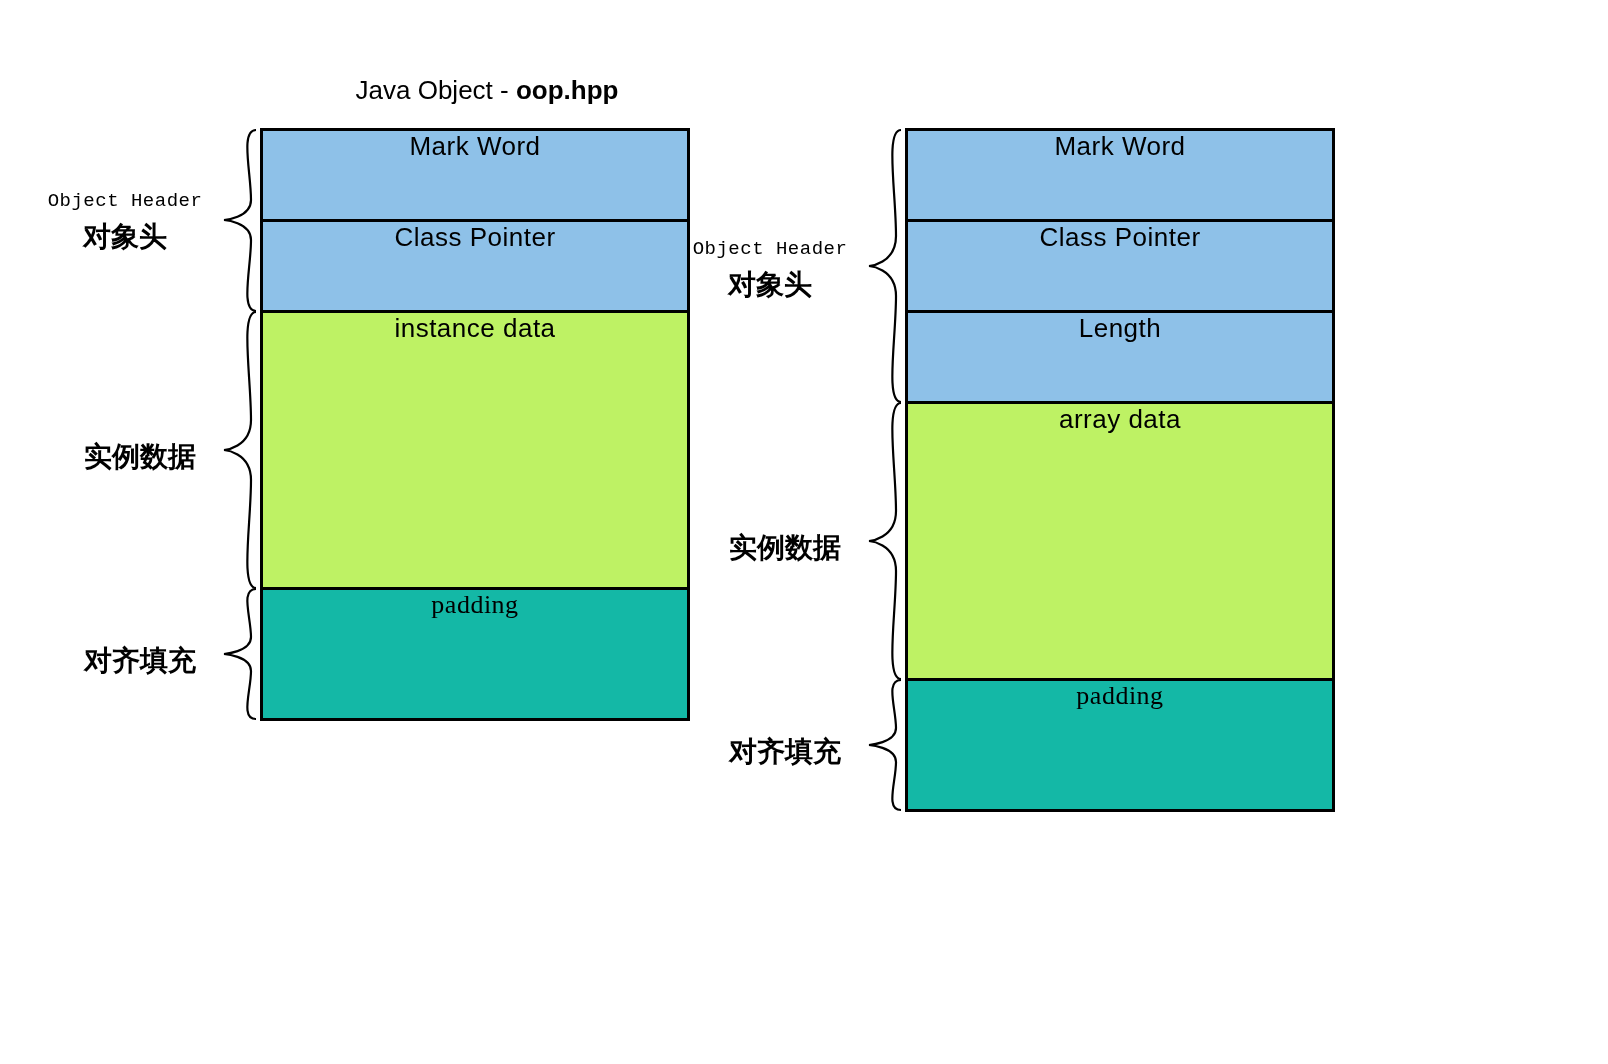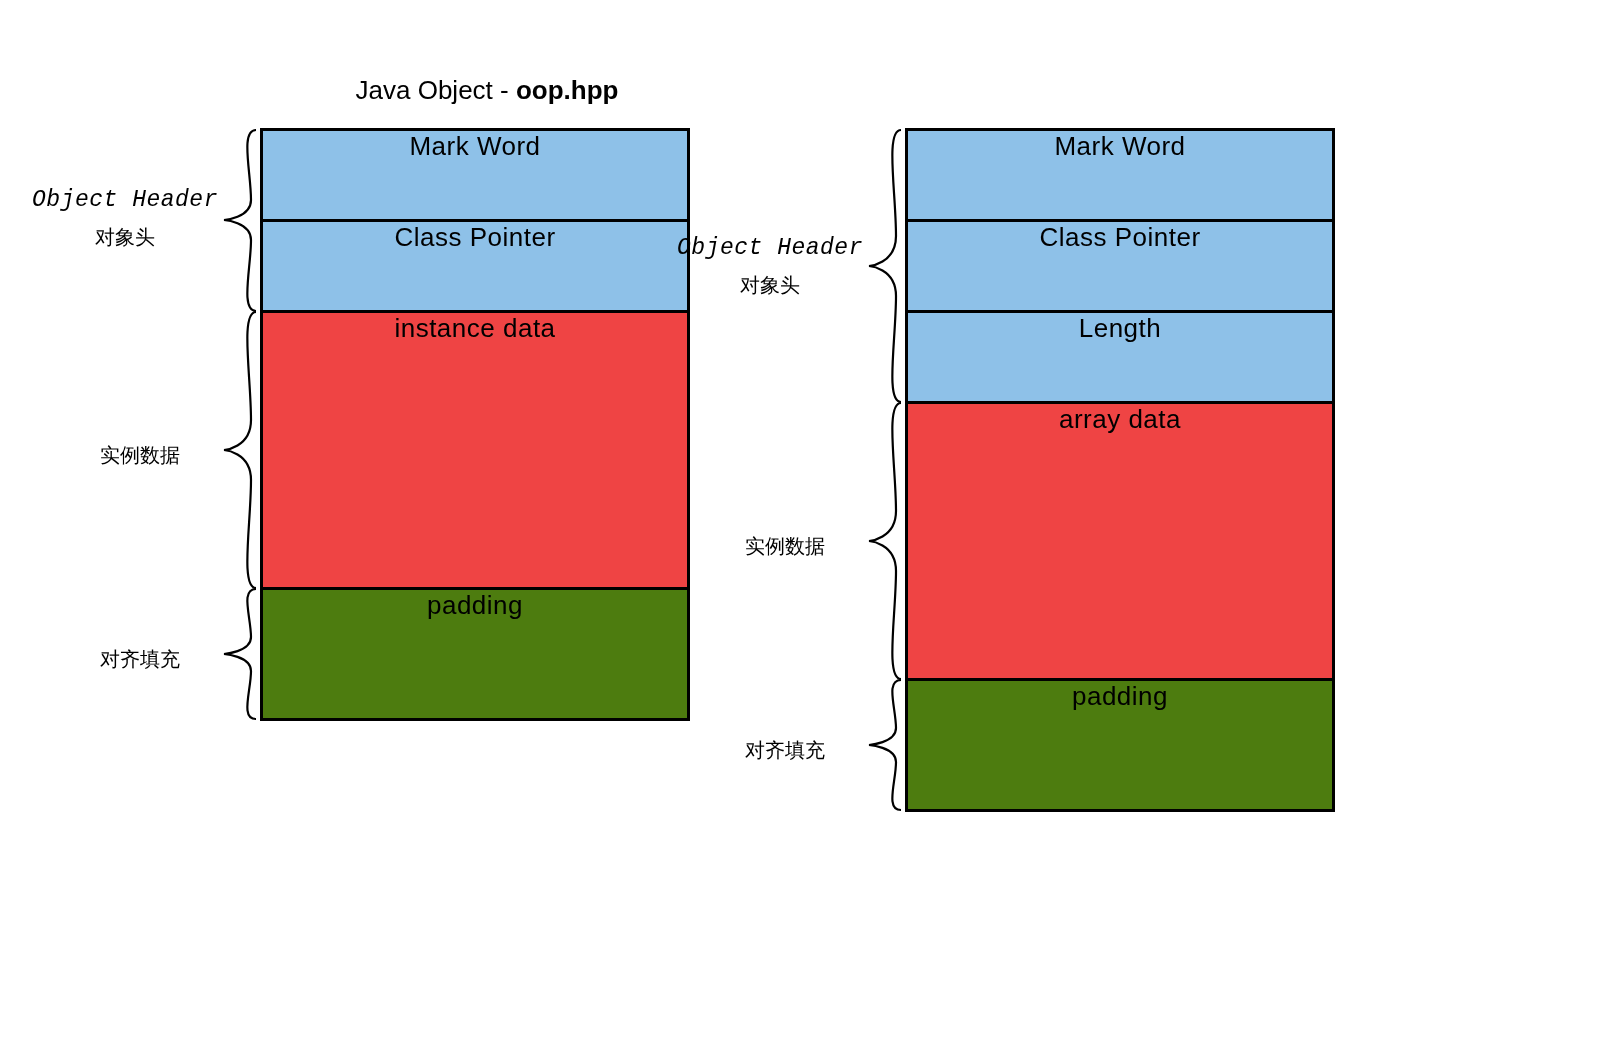--- a/index.html
+++ b/index.html
@@ -31,33 +31,33 @@
     position: absolute;
     border: 3px solid #000;
     box-sizing: border-box;
     display: flex;
     align-items: flex-start;
     justify-content: center;
     font-size: 26px;
     letter-spacing: 0.5px;
   }
   .blue  { background: #8ec1e8; }
-  .green { background: #ef4444; }
-  .gray  { background: #4d7c0f; }
+  .green { background: #bef264; }
+  .gray  { background: #14b8a6; font-family: Liberation Serif, serif; }
 
   
   .label {
     position: absolute;
     font-size: 24px;
     text-align: center;
     line-height: 1.5;
     white-space: nowrap;
   }
-  .label .en { font-family: "Courier New", monospace; letter-spacing: 0.5px; font-size: 23px; font-style: italic; }
-  .label .cn { font-family: "SimSun", "STSong", serif; font-size: 20px; }
+  .label .en { font-family: "Courier New", monospace; letter-spacing: 0.5px; font-size: 19px; }
+  .label .cn { font-family: "SimSun", "STSong", serif; font-size: 28px; font-weight: bold; }
 
   
   .brace {
     position: absolute;
     pointer-events: none;
   }
 </style>
 </head>
 <body>
 

